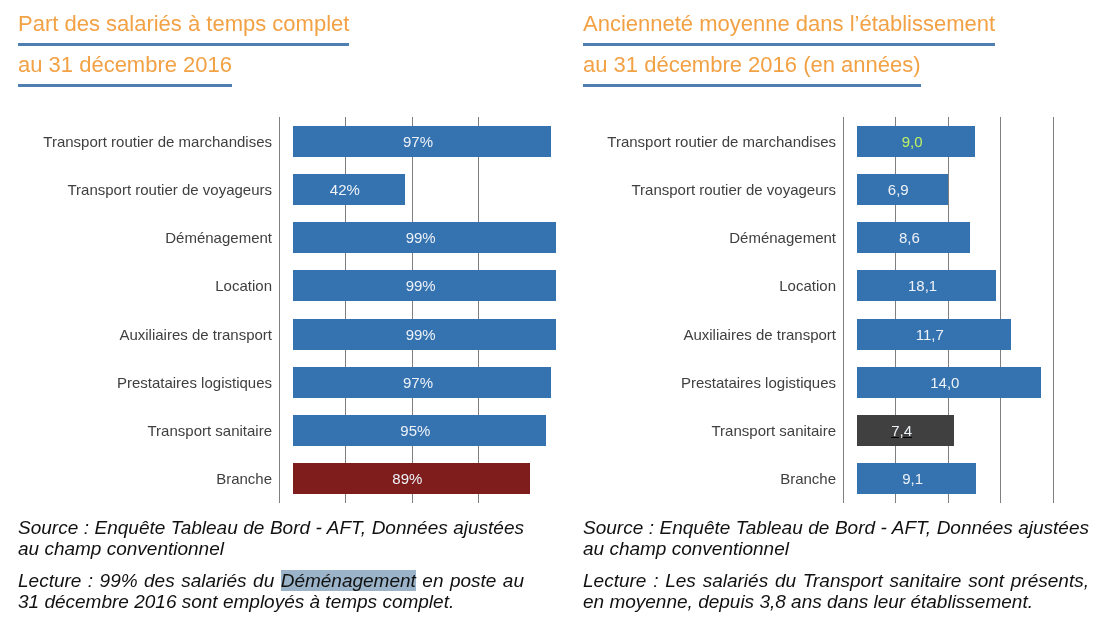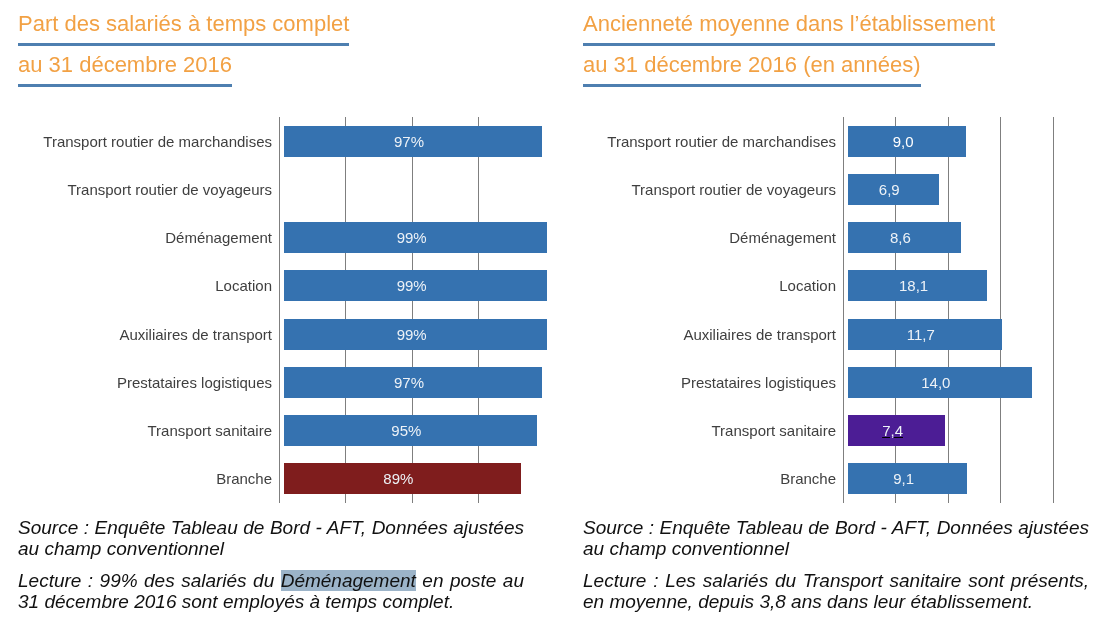--- a/index.html
+++ b/index.html
@@ -34,21 +34,21 @@
   .plot-area { position: absolute; top: 0; bottom: 0; z-index: 0; }
   .chart-left  .plot-area { left: 261px; width: 266px; }
   .chart-right .plot-area { left: 260px; width: 210px; }
   .grid { position: absolute; top: 0; bottom: 0; width: 1px; background: #7F7F7F; }
 
   .rows { position: relative; height: 100%; display: flex; flex-direction: column; z-index: 1; }
   .crow { flex: 1; display: flex; align-items: center; }
   .cat {
     flex: none; text-align: right;
     font-size: 15px; color: #3F3F3F;
-    padding-right: 12px;
+    padding-right: 21px;
     white-space: nowrap;
   }
   .chart-left  .cat { width: 254px; }
   .chart-right .cat { width: 253px; }
   .track { position: relative; flex: none; }
   .chart-left  .track { width: 266px; }
   .chart-right .track { width: 210px; }
   .bar {
     height: 31px;
     display: flex; align-items: center; justify-content: center;
@@ -92,20 +92,25 @@
       <div class="crow">
         <div class="cat" style="color: rgb(63, 63, 63);">Transport routier de marchandises</div>
         <div class="track">
           <div class="bar" style="width: 97%; background: rgb(53, 114, 176);">
             <span class="vlabel" style="color: rgb(237, 242, 247);">97%</span>
           </div>
         </div>
       </div>
       <div class="crow">
         <div class="cat" style="color: rgb(63, 63, 63);">Transport routier de voyageurs</div>
+        <div class="track">
+          <div class="bar" style="width: 42%; background: rgb(53, 114, 176);">
+            <span class="vlabel" style="color: rgb(237, 242, 247);">42%</span>
+          </div>
+        </div>
       </div>
       <div class="crow">
         <div class="cat" style="color: rgb(63, 63, 63);">Déménagement</div>
         <div class="track">
           <div class="bar" style="width: 99%; background: rgb(53, 114, 176);">
             <span class="vlabel" style="color: rgb(237, 242, 247);">99%</span>
           </div>
         </div>
       </div>
       <div class="crow">
@@ -157,21 +162,21 @@
       <div class="grid" style="left: calc(25% - 0.5px); background: rgb(127, 127, 127);"></div>
       <div class="grid" style="left: calc(50% - 0.5px); background: rgb(127, 127, 127);"></div>
       <div class="grid" style="left: calc(75% - 0.5px); background: rgb(127, 127, 127);"></div>
       <div class="grid" style="left: calc(100% - 0.5px); background: rgb(127, 127, 127);"></div>
     </div>
   <div class="rows">
       <div class="crow">
         <div class="cat" style="color: rgb(63, 63, 63);">Transport routier de marchandises</div>
         <div class="track">
           <div class="bar" style="width: 56.25%; background: rgb(53, 114, 176);">
-            <span class="vlabel" style="color: #ffffff;">9,0</span>
+            <span class="vlabel" style="color: #bef264;">9,0</span>
           </div>
         </div>
       </div>
       <div class="crow">
         <div class="cat" style="color: rgb(63, 63, 63);">Transport routier de voyageurs</div>
         <div class="track">
           <div class="bar" style="width: 43.125%; background: rgb(53, 114, 176);">
             <span class="vlabel" style="color: rgb(237, 242, 247);">6,9</span>
           </div>
         </div>
@@ -204,21 +209,21 @@
         <div class="cat" style="color: rgb(63, 63, 63);">Prestataires logistiques</div>
         <div class="track">
           <div class="bar" style="width: 87.5%; background: rgb(53, 114, 176);">
             <span class="vlabel" style="color: rgb(237, 242, 247);">14,0</span>
           </div>
         </div>
       </div>
       <div class="crow">
         <div class="cat" style="color: rgb(63, 63, 63);">Transport sanitaire</div>
         <div class="track">
-          <div class="bar" style="width: 46.25%; background: #4c1d95; text-decoration: underline;">
+          <div class="bar" style="width: 46.25%; background: #404040; text-decoration: underline;">
             <span class="vlabel" style="color: rgb(237, 242, 247);">7,4</span>
           </div>
         </div>
       </div>
       <div class="crow">
         <div class="cat" style="color: rgb(63, 63, 63);">Branche</div>
         <div class="track">
           <div class="bar" style="width: 56.875%; background: rgb(53, 114, 176);">
             <span class="vlabel" style="color: rgb(237, 242, 247);">9,1</span>
           </div>

